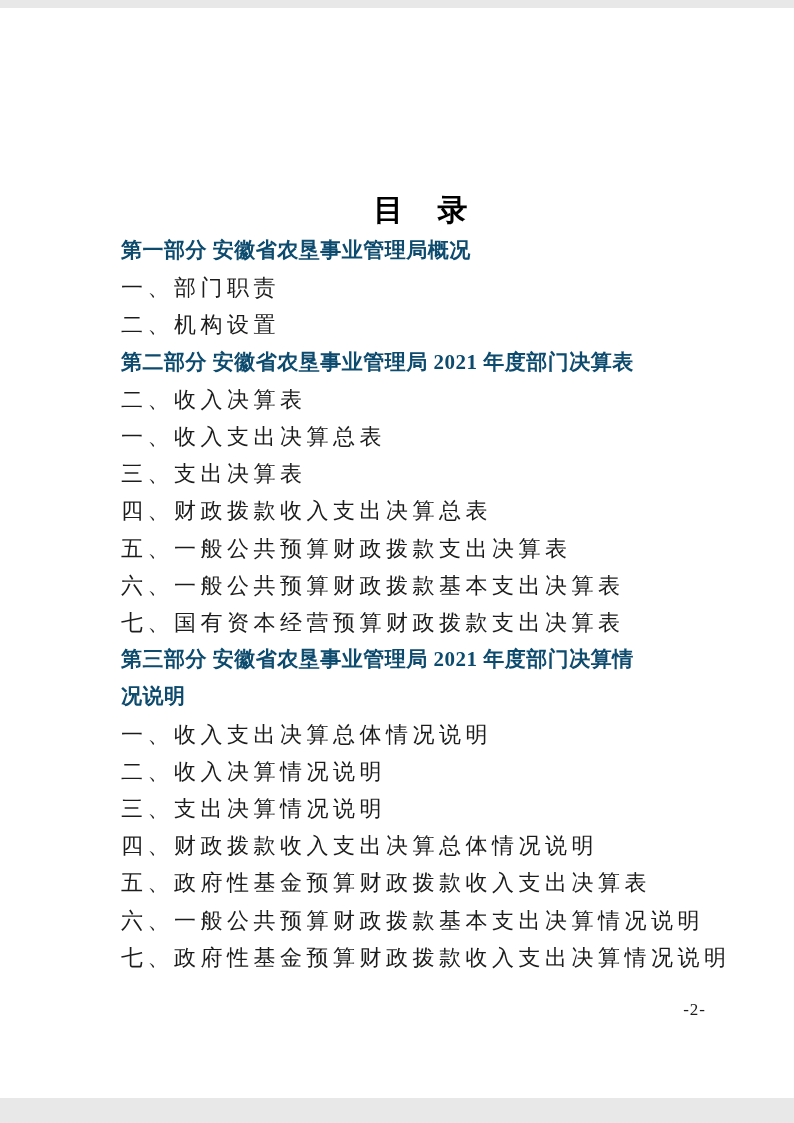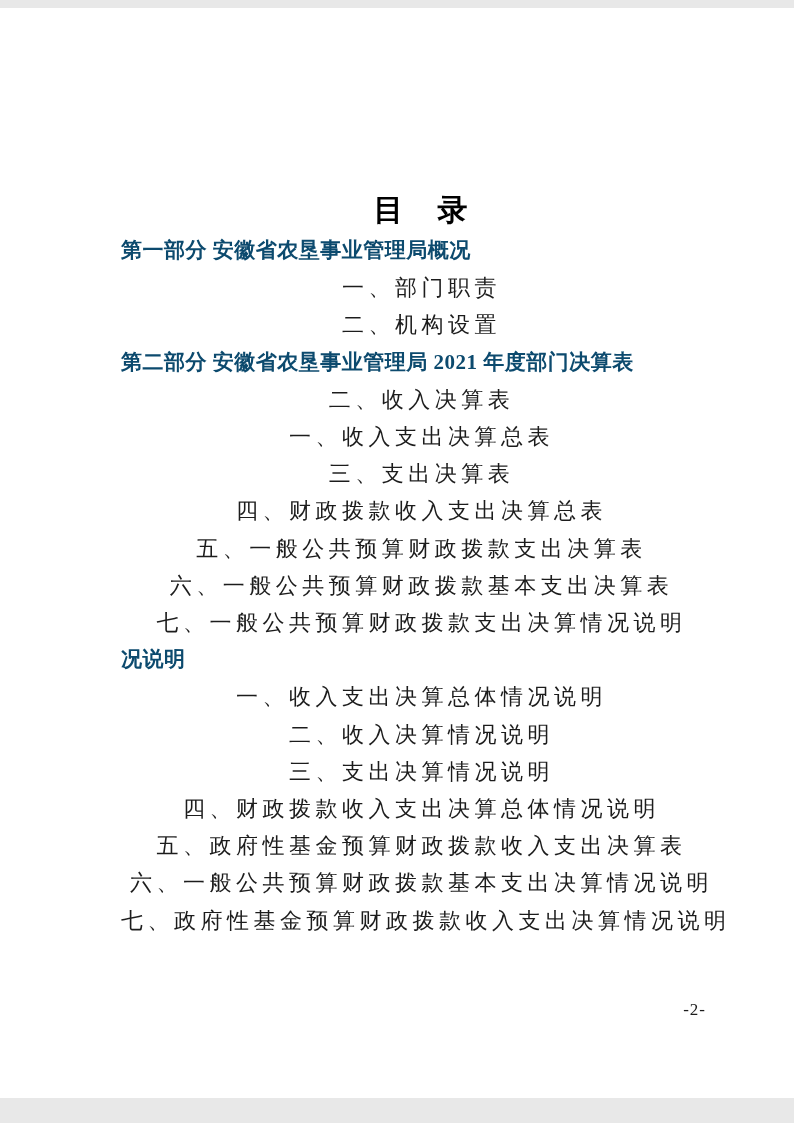--- a/index.html
+++ b/index.html
@@ -40,21 +40,20 @@
     font-size: 21px;
     font-weight: 700;
     color: #0c4a6e;
     letter-spacing: 0.5px;
   }
   .entry-line {
     font-size: 22px;
     font-weight: 400;
     letter-spacing: 4.5px;
     color: #1c1c1c;
-    text-align: center;
   }
   .page-number {
     position: absolute;
     top: 991px;
     right: 104px;
     font-size: 17px;
     letter-spacing: 1px;
     color: #1c1c1c;
     line-height: 22px;
   }
@@ -71,22 +70,23 @@
     <div class="line entry-line">一、部门职责</div>
     <div class="line entry-line">二、机构设置</div>
 
     <div class="line heading-line">第二部分 安徽省农垦事业管理局 2021 年度部门决算表</div>
     <div class="line entry-line">二、收入决算表</div>
     <div class="line entry-line">一、收入支出决算总表</div>
     <div class="line entry-line">三、支出决算表</div>
     <div class="line entry-line">四、财政拨款收入支出决算总表</div>
     <div class="line entry-line">五、一般公共预算财政拨款支出决算表</div>
     <div class="line entry-line">六、一般公共预算财政拨款基本支出决算表</div>
-    <div class="line entry-line">七、一般公共预算财政拨款支出决算情况说明</div>
+    <div class="line entry-line">七、国有资本经营预算财政拨款支出决算表</div>
 
+    <div class="line heading-line">第三部分 安徽省农垦事业管理局 2021 年度部门决算情</div>
     <div class="line heading-line">况说明</div>
     <div class="line entry-line">一、收入支出决算总体情况说明</div>
     <div class="line entry-line">二、收入决算情况说明</div>
     <div class="line entry-line">三、支出决算情况说明</div>
     <div class="line entry-line">四、财政拨款收入支出决算总体情况说明</div>
     <div class="line entry-line">五、政府性基金预算财政拨款收入支出决算表</div>
     <div class="line entry-line">六、一般公共预算财政拨款基本支出决算情况说明</div>
     <div class="line entry-line">七、政府性基金预算财政拨款收入支出决算情况说明</div>
 
   </div>

